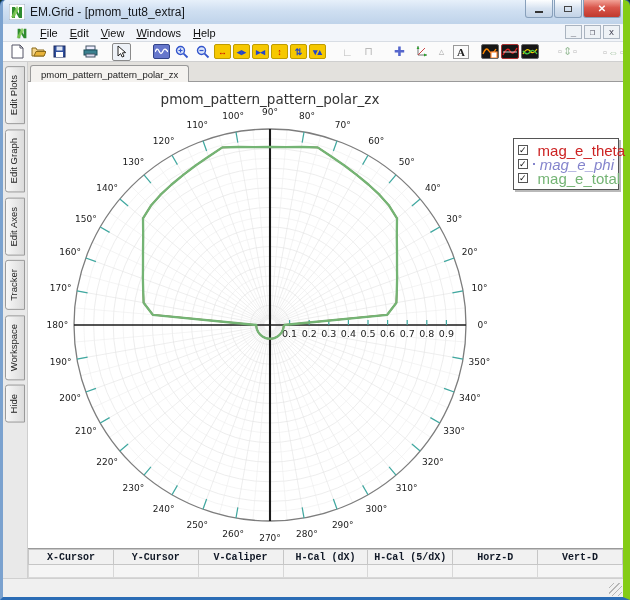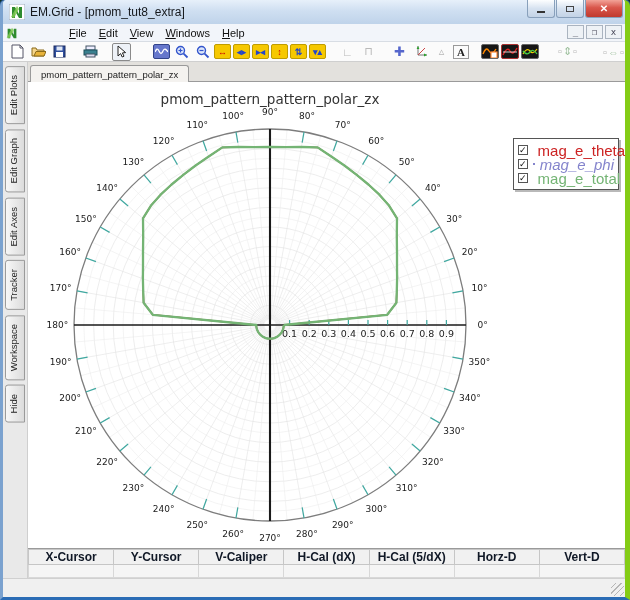--- a/index.html
+++ b/index.html
@@ -1,31 +1,31 @@
 <!DOCTYPE html>
 <html><head>
 <meta charset="utf-8">
 <style>
   html,body{margin:0;padding:0;background:#12301f;font-family:"Liberation Sans",sans-serif;}
   *{box-sizing:border-box;}
   .window{width:630px;height:600px;position:relative;border-radius:6px 6px 0 0;
-    border-left:3px solid #7ba2cf;border-right:5px solid #84cc16;border-bottom:3px solid #2b6cb5;
+    border-left:3px solid #7ba2cf;border-right:7px solid #84cc16;border-bottom:3px solid #2b6cb5;
     background:#fff;display:flex;flex-direction:column;box-shadow:0 0 0 1px #2a5a94;}
   
   .titlebar{height:24px;flex:0 0 24px;background:linear-gradient(#e7f0fa,#cfdff1 45%,#bfd3ea);
     border-radius:4px 4px 0 0;display:flex;align-items:center;padding:0 4px;position:relative;}
   .app-icon{width:16px;height:16px;margin:0 5px 0 2px;}
   .title-text{font-size:12px;color:#15181c;flex:1;white-space:nowrap;overflow:hidden;}
   .winbtns{display:flex;position:absolute;right:2px;top:0;}
   .winbtn{width:28px;height:18px;border:1px solid #88a0bb;border-top:none;background:linear-gradient(#fdfeff,#d6e2f0 50%,#c3d3e6);
     display:flex;align-items:center;justify-content:center;font-size:10px;color:#333;border-radius:0 0 3px 3px;margin-left:1px;}
   .winbtn.close{width:38px;background:linear-gradient(#f2a398,#d9564b 45%,#c03a2e);color:#fff;font-weight:bold;}
   .glyph-box{width:8px;height:6px;border:1px solid #444;display:inline-block;}
   
-  .menubar{height:18px;flex:0 0 18px;background:#f2f5fa;border-bottom:1px solid #d8dde4;display:flex;align-items:center;padding:0 2px;position:relative;gap:39px;}
+  .menubar{height:18px;flex:0 0 18px;background:#f2f5fa;border-bottom:1px solid #d8dde4;display:flex;align-items:center;padding:0 12px;position:relative;}
   .mdi-icon{width:14px;height:14px;margin-right:5px;}
   .menu-item{font-size:11px;color:#111;padding:1px 6px;cursor:default;}
   .mdi-ctrls{position:absolute;right:3px;top:1px;display:flex;}
   .mdi-btn{width:17px;height:14px;border:1px solid #aab4c0;background:#eef2f6;font-size:9px;color:#445;
     display:flex;align-items:center;justify-content:center;margin-left:2px;font-family:"DejaVu Sans Mono",monospace;}
   
   .toolbar{height:20px;flex:0 0 20px;background:#fbfbfb;border-bottom:1px solid #cfcfcf;display:flex;align-items:center;padding:0 4px;overflow:hidden;}
   .tbtn{width:19px;height:18px;display:flex;align-items:center;justify-content:center;margin:0 1px;flex:0 0 auto;position:relative;font-size:11px;}
   .tbtn.sel{border:1px solid #8a8a8a;border-radius:2px;background:#eef2f8;}
   .tbtn.yellow{background:#f6c800;border:1px solid #bf9c00;border-radius:2px;width:17px;height:15px;font-size:9px;font-weight:bold;}
@@ -47,21 +47,21 @@
   
   .legend{position:absolute;left:485px;top:56px;width:106px;background:#fff;border:1px solid #555;
     box-shadow:2px 2px 0 #b9b9b9;padding:4px 4px;}
   .legend-row{display:flex;align-items:center;height:14px;}
   .lg-check{width:10px;height:10px;border:1px solid #555;background:#fff;font-size:9px;line-height:9px;text-align:center;color:#111;margin-right:5px;}
   .lg-line{width:20px;height:2px;margin-right:5px;}
   .lg-label{font-size:15px;}
   
   .readout{flex:0 0 30px;border-top:1px solid #9a9a9a;}
   table.readout-tbl{width:100%;border-collapse:collapse;table-layout:fixed;}
-  .readout-tbl th{font-size:12px;font-weight:bold;color:#101826;background:#f1f1f1;border:1px solid #c6c6c6;height:15px;padding:0;}
+  .readout-tbl th{font-size:10px;font-weight:bold;color:#101826;background:#f1f1f1;border:1px solid #c6c6c6;height:15px;padding:0;font-family:Liberation Mono, monospace;}
   .readout-tbl td{background:#f5f5f5;border:1px solid #d8d8d8;height:13px;padding:0;}
   
   .statusbar{height:19px;flex:0 0 19px;background:#f0f0f0;border-top:1px solid #d0d0d0;position:relative;}
   .grip{position:absolute;right:1px;bottom:1px;width:13px;height:13px;
     background:repeating-linear-gradient(135deg,transparent 0 3px,#b5b5b5 3px 4px);}
   u{text-decoration:underline;}
 </style>
 </head>
 <body>
 

